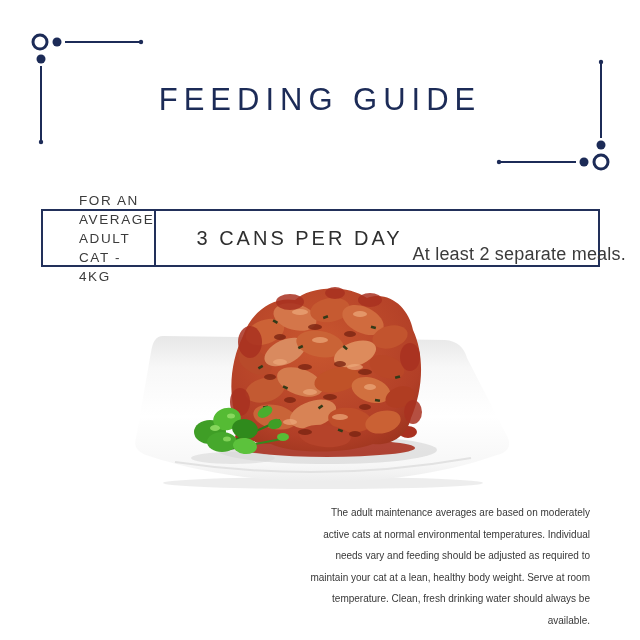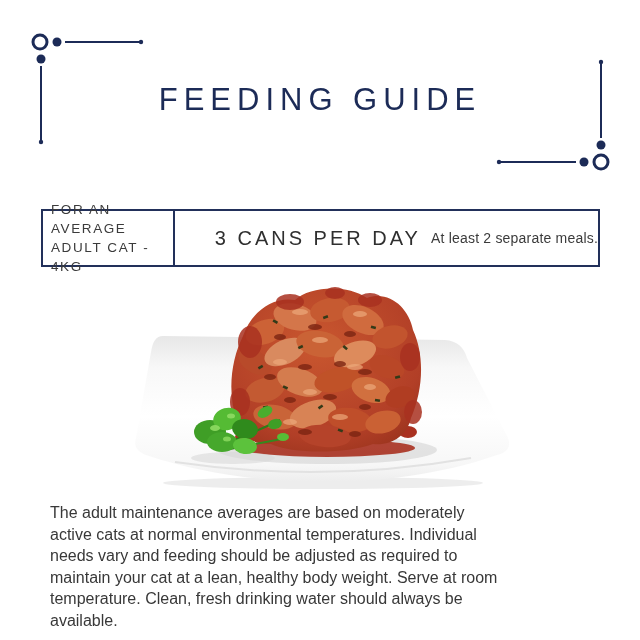--- a/index.html
+++ b/index.html
@@ -17,43 +17,43 @@
     font-size:31px;font-weight:500;letter-spacing:6px;color:#1c2b57;
     margin:0;
   }
   
   .guide-table{
     position:absolute;left:41px;top:209px;width:555px;height:54px;
     border:2px solid #22305a;display:flex;align-items:stretch;background:#fff;
   }
   .cell-left{
     width:155px;border-right:2px solid #22305a;display:flex;align-items:center;
-    padding-left:8px;box-sizing:border-box;
+    padding-left:36px;box-sizing:border-box;
   }
   .cell-left .subject{
     font-size:13.5px;line-height:19px;letter-spacing:1.6px;color:#3b3b3b;
     white-space:pre-line;
   }
   .cell-right{
     flex:1;display:flex;align-items:baseline;padding-left:40px;box-sizing:border-box;
   }
   .cell-right{align-items:center;}
   .amount{
     font-size:20px;letter-spacing:3px;color:#2f2f2f;white-space:nowrap;
   }
   .amount-note{
-    font-size:14px;letter-spacing:.2px;color:#3b3b3b;margin-left:10px;
-    position:relative;top:0;white-space:nowrap;
+    font-size:18px;letter-spacing:.2px;color:#3b3b3b;margin-left:10px;
+    position:relative;top:16px;white-space:nowrap;
   }
   
   .photo{position:absolute;left:115px;top:272px;width:420px;height:230px;}
   
   .footnote{
-    position:absolute;left:50px;top:502px;width:540px;text-align:left;
-    font-size:16px;line-height:21.5px;color:#383838;white-space:pre-line;margin:0;
+    position:absolute;left:50px;top:502px;width:540px;text-align:right;
+    font-size:10px;line-height:21.5px;color:#383838;white-space:pre-line;margin:0;
   }
 </style>
 </head>
 <body>
 
 <div class="canvas">
 
   <svg class="ornament tl" width="130" height="120" viewBox="0 0 130 120">
     <circle cx="16" cy="14" r="7" fill="none" stroke="#1c2b57" stroke-width="3"></circle>
     <circle cx="33" cy="14" r="4.5" fill="#1c2b57"></circle>

